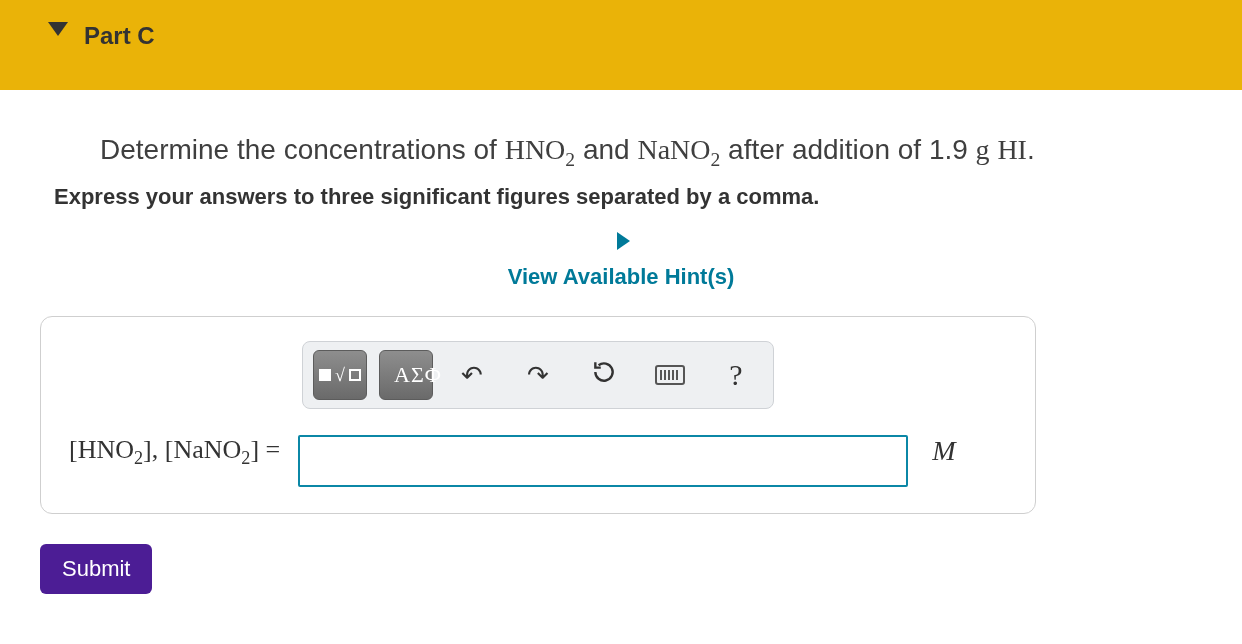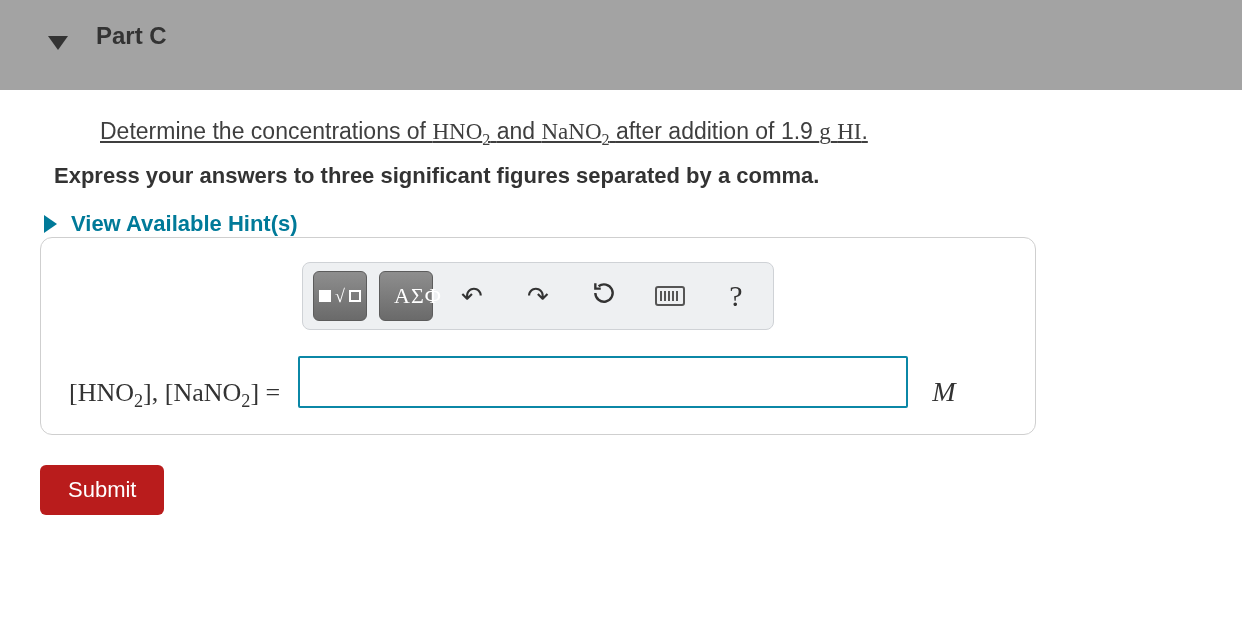--- a/index.html
+++ b/index.html
@@ -11,68 +11,69 @@
     color: #333;
     background: #fff;
   }
   .page {
     width: 1242px;
     padding: 0 0 30px 0;
   }
 
   
   .part-header {
-    background: #a3a3a3;
+    background: #eab308;
     padding: 22px 30px 40px 30px;
     display: flex;
-    align-items: flex-end;
-    gap: 28px;
+    align-items: flex-start;
+    gap: 16px;
   }
   .part-header .caret-down {
     width: 0; height: 0;
     border-left: 10px solid transparent;
     border-right: 10px solid transparent;
     border-top: 14px solid #333;
     margin-left: 18px;
   }
   .part-header .part-title {
     font-weight: 700;
     font-size: 24px;
   }
 
   .content {
     padding: 0 40px 0 40px;
   }
 
   .question {
-    font-size: 23px;
+    font-size: 28px;
     color: #3f3f3f;
-    margin: 28px 0 18px 60px;
+    margin: 44px 0 18px 60px;
     font-family: Arial, Helvetica, sans-serif;
-    text-decoration: underline;
   }
   .question .chem { font-family: Georgia, 'Times New Roman', serif; }
   .question .rm { font-family: Georgia, 'Times New Roman', serif; }
   sub { font-size: 0.7em; vertical-align: sub; line-height: 0; }
 
   .instruction {
     font-weight: 700;
     font-size: 22px;
     margin: 18px 0 22px 14px;
   }
 
   .hints {
     display: flex;
     align-items: center;
     gap: 14px;
     color: #007a99;
     font-weight: 700;
     font-size: 22px;
     cursor: pointer;
+    margin-bottom: 26px;
     user-select: none;
+    flex-direction: column;
   }
   .hints .caret-right {
     width: 0; height: 0;
     border-top: 9px solid transparent;
     border-bottom: 9px solid transparent;
     border-left: 13px solid #007a99;
     margin-left: 4px;
   }
 
   
@@ -158,21 +159,21 @@
     content: "";
     position: absolute;
     left: 3px; right: 3px; bottom: 3px; height: 5px;
     background: repeating-linear-gradient(90deg, #555 0 2px, transparent 2px 4px);
   }
 
   .help-q { font-size: 30px; color: #333; font-family: Georgia, 'Times New Roman', serif; }
 
   .input-row {
     display: flex;
-    align-items: flex-end;
+    align-items: flex-start;
     gap: 18px;
   }
   .lhs {
     font-family: Georgia, 'Times New Roman', serif;
     font-size: 26px;
     color: #333;
     padding-left: 6px;
     white-space: nowrap;
   }
   .answer-input {
@@ -190,26 +191,26 @@
     font-style: italic;
     font-size: 28px;
     color: #333;
     margin-left: 6px;
   }
 
   .submit-row {
     margin-top: 30px;
   }
   .submit-btn {
-    background: #b91c1c;
+    background: #4c1d95;
     color: #fff;
     border: none;
     border-radius: 6px;
     font-size: 22px;
-    padding: 12px 28px;
+    padding: 12px 22px;
     cursor: pointer;
   }
 </style>
 </head>
 <body>
 
 <div class="page">
 
   <div class="part-header">
     <span class="caret-down"></span>

